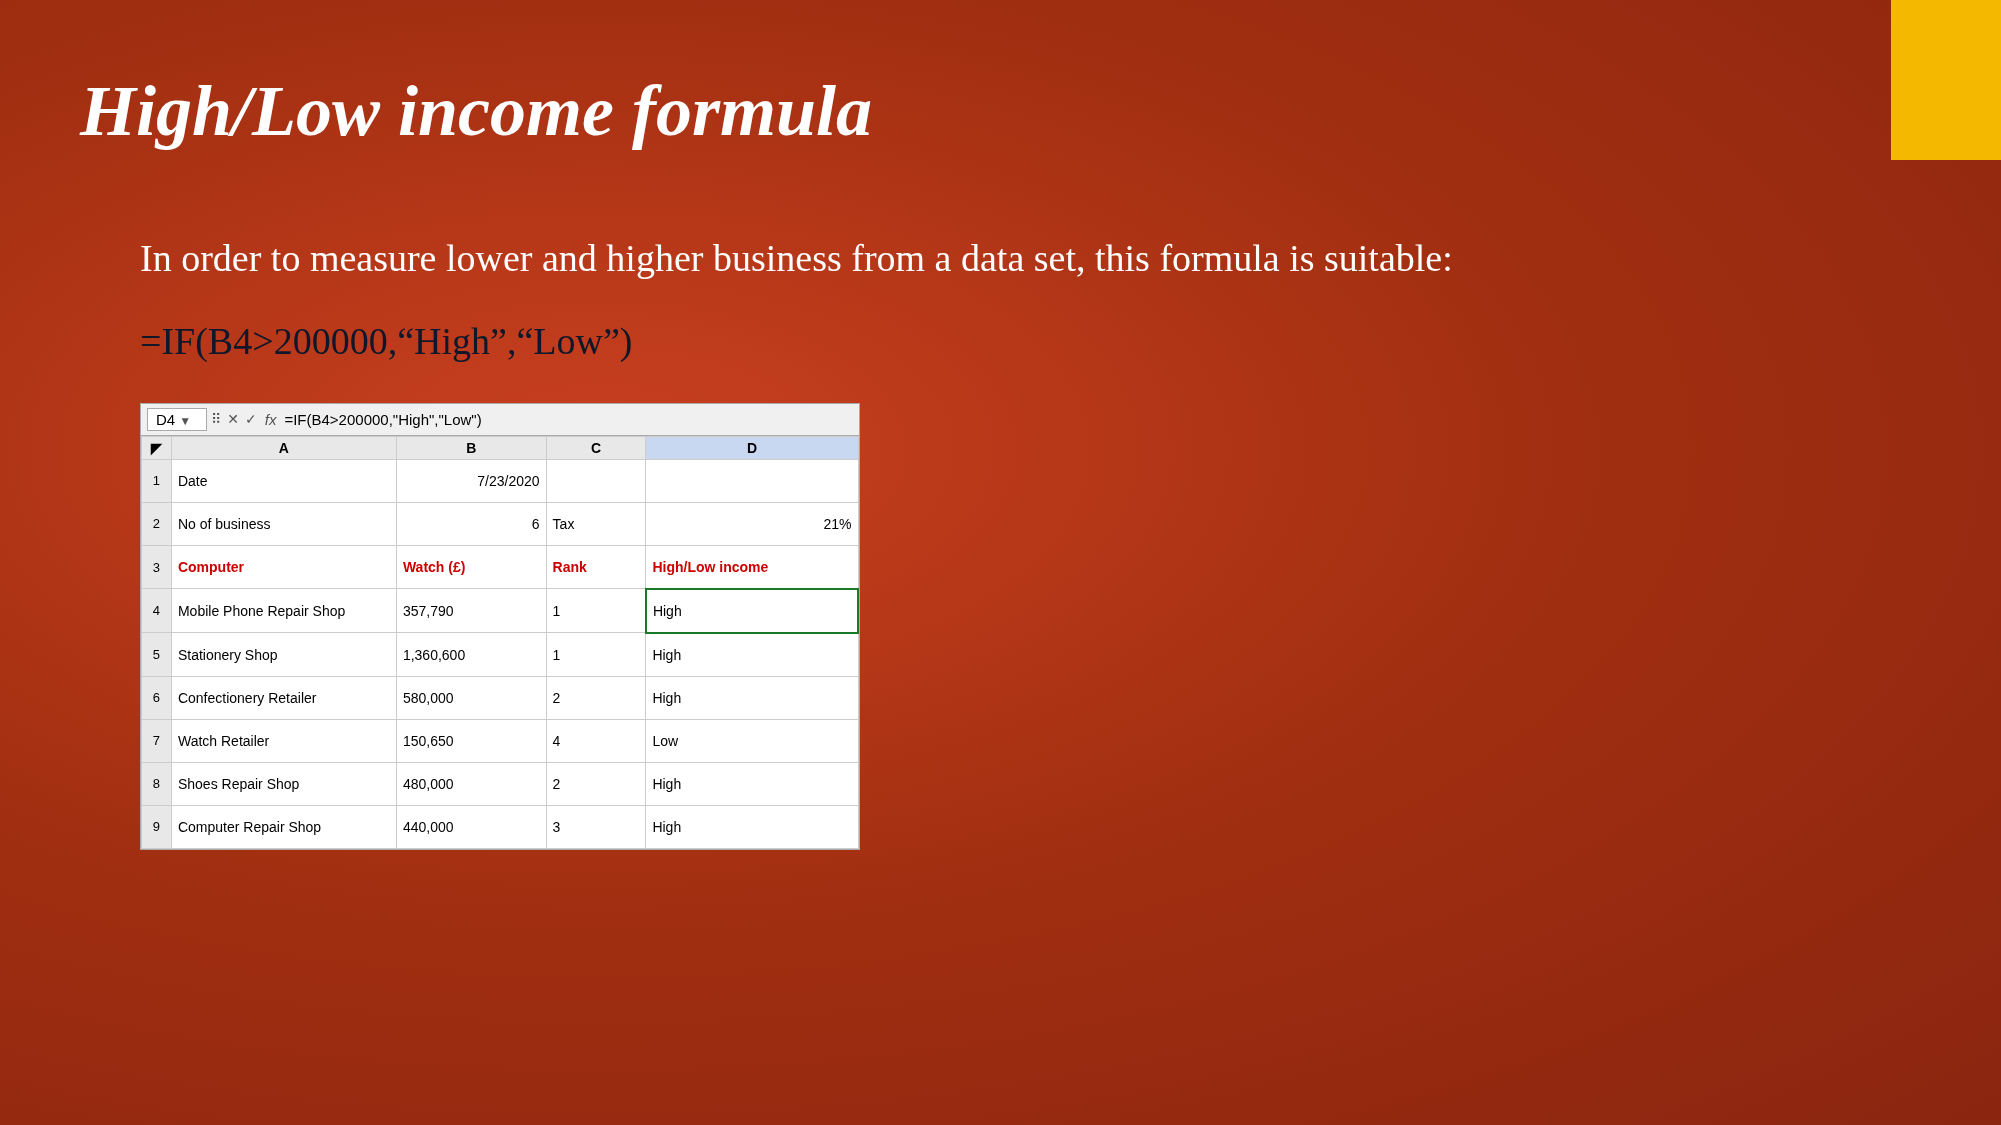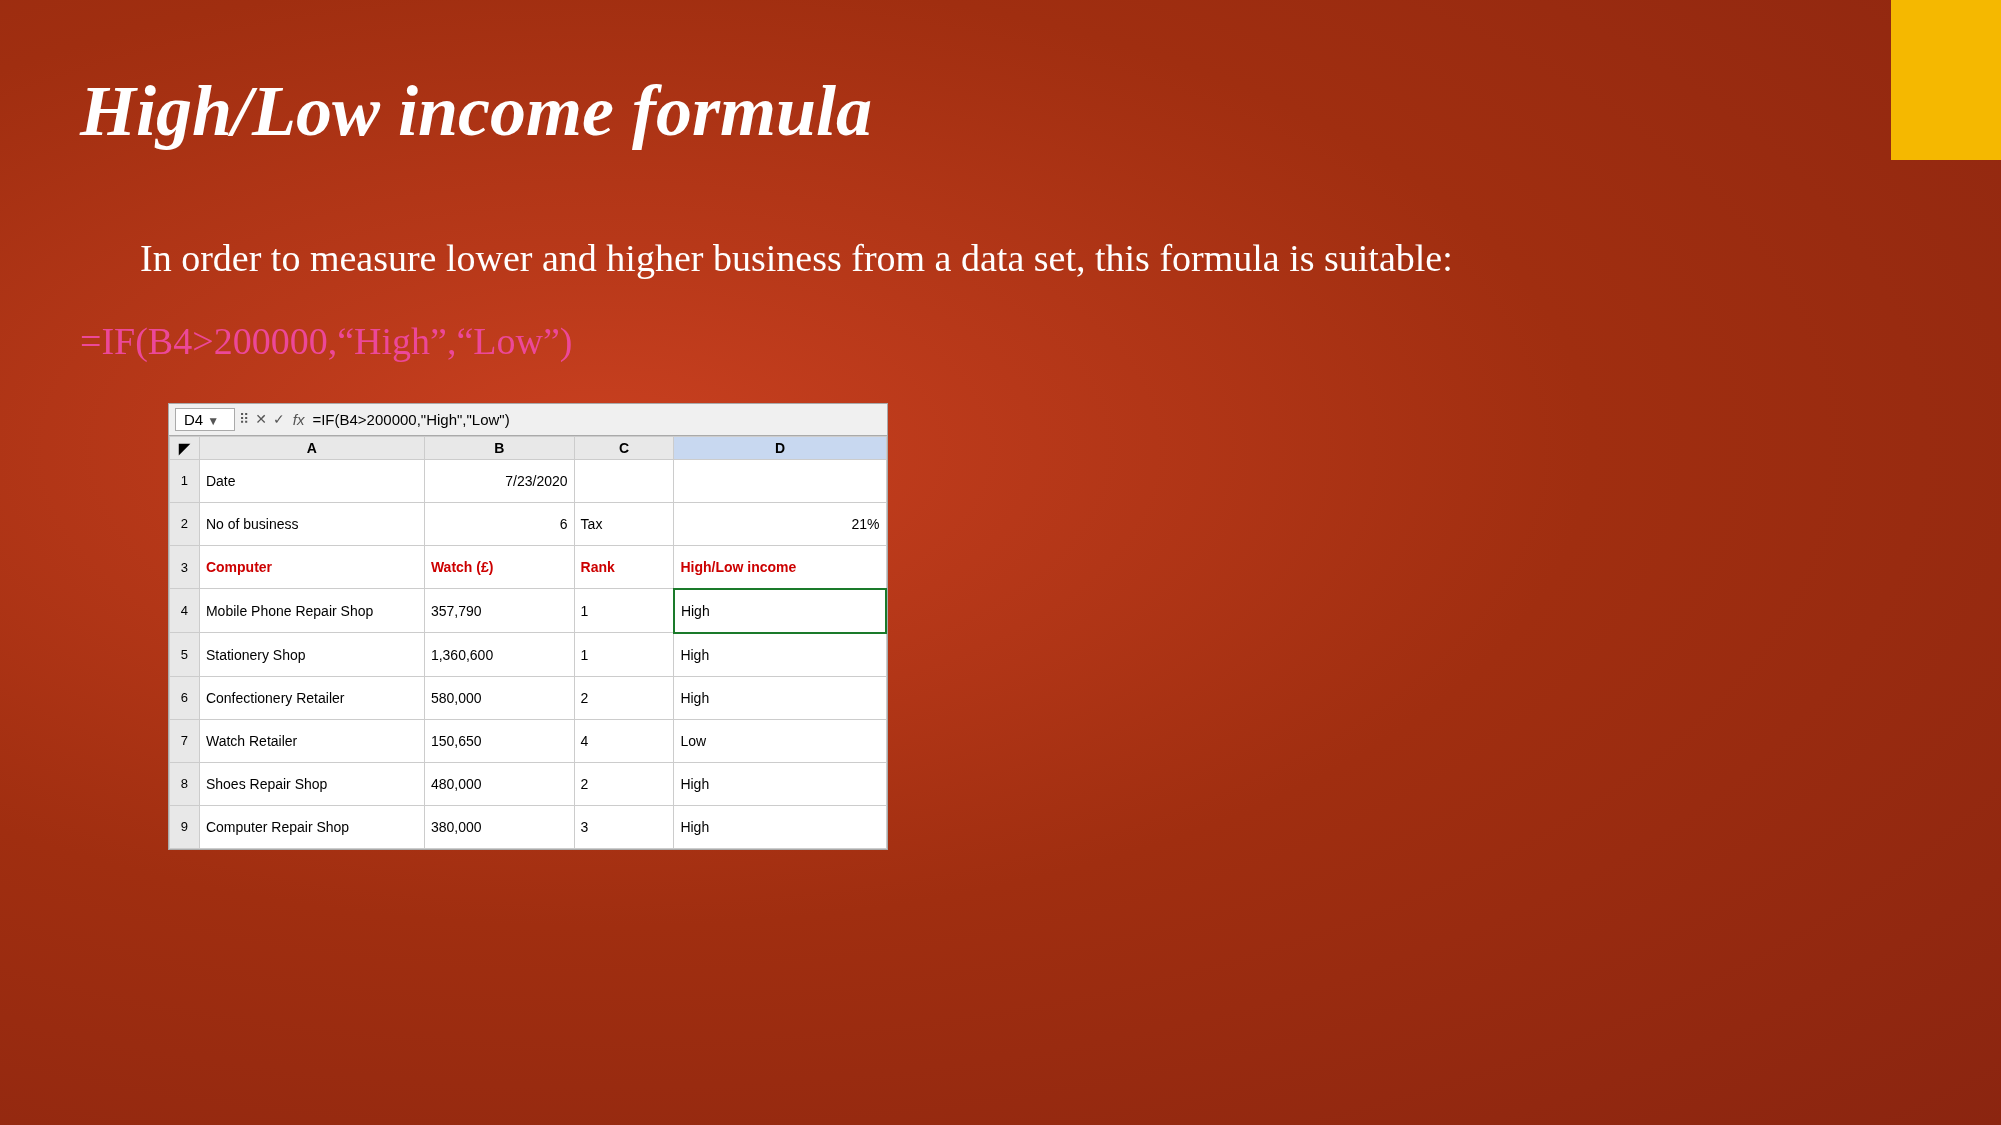--- a/index.html
+++ b/index.html
@@ -46,27 +46,28 @@
       line-height: 1.6;
       max-width: 1400px;
       margin-left: 60px;
       margin-bottom: 30px;
       text-align: justify;
       font-family: 'Georgia', serif;
     }
 
     .formula-text {
       font-size: 38px;
-      color: #ec4899;
+      color: #0f172a;
+      margin-left: 60px;
       margin-bottom: 40px;
       font-family: 'Georgia', serif;
     }
 
     .spreadsheet-container {
-      margin-left: 88px;
+      margin-left: 60px;
       border: 1px solid #aaa;
       display: inline-block;
       background: #fff;
       width: 720px;
     }
 
     .formula-bar {
       display: flex;
       align-items: center;
       background: #f0f0f0;
@@ -281,21 +282,21 @@
           <td class="row-header">8</td>
           <td class="cell">Shoes Repair Shop</td>
           <td class="cell">480,000</td>
           <td class="cell">2</td>
           <td class="cell">High</td>
         </tr>
 
         <tr>
           <td class="row-header">9</td>
           <td class="cell">Computer Repair Shop</td>
-          <td class="cell">380,000</td>
+          <td class="cell">440,000</td>
           <td class="cell">3</td>
           <td class="cell">High</td>
         </tr>
       </tbody>
     </table>
   </div>
 
 </div>
 
 </body></html>

